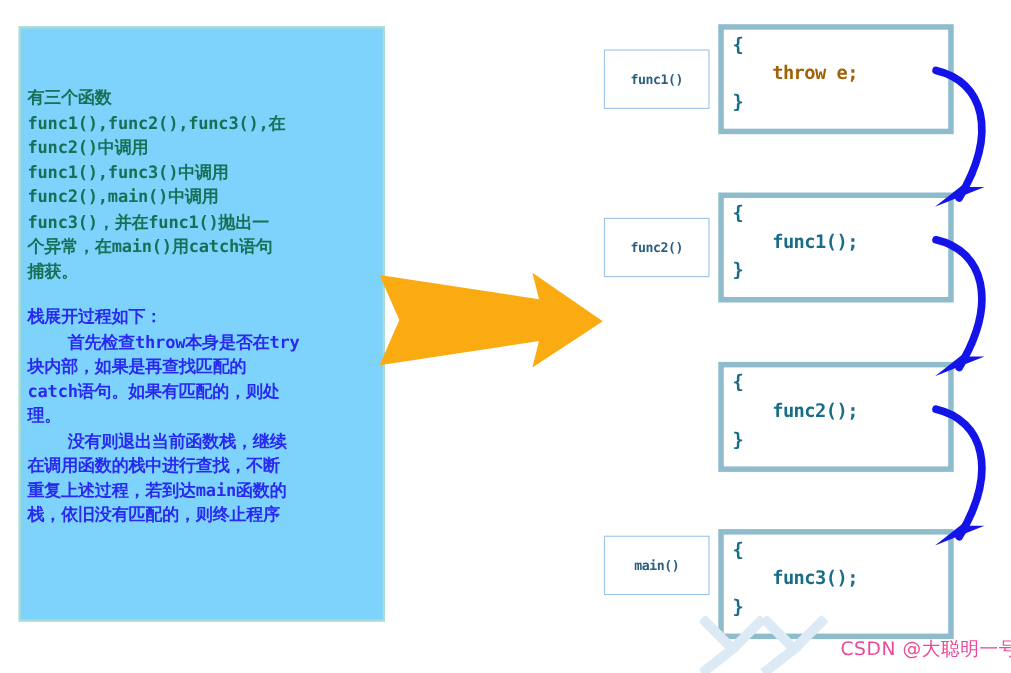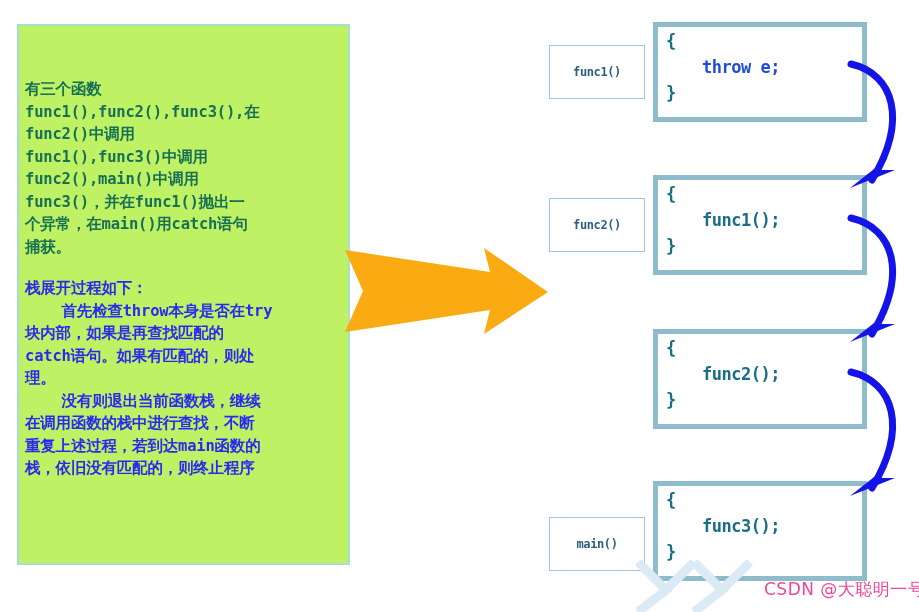--- a/index.html
+++ b/index.html
@@ -17,21 +17,21 @@
   }
 
   
   #desc-panel {
     position: absolute;
     left: 17px;
     top: 24px;
     width: 333px;
     height: 541px;
     border: 2px solid #a9ddd1;
-    background: #bef264;
+    background: #7dd3fc;
     box-sizing: border-box;
   }
   #desc-inner {
     position: absolute;
     left: 6px;
     top: 52px;
     width: 322px;
   }
   .para {
     font-family: "DejaVu Sans Mono", "Liberation Mono", monospace;
@@ -93,21 +93,21 @@
     font-family: "DejaVu Sans Mono", "Liberation Mono", monospace;
     font-weight: bold;
     font-size: 17px;
     color: #176e86;
     letter-spacing: -0.5px;
     white-space: pre;
   }
   .brace-open  { left: 8px;  top: 4px; }
   .brace-close { left: 8px;  top: 56px; }
   .code-stmt   { left: 44px; top: 30px; }
-  .code-stmt.throw { color: #1d4ed8; }
+  .code-stmt.throw { color: #a16207; }
 
   
   .blue-arrow {
     position: absolute;
     left: 846px;
     width: 73px;
     height: 152px;
   }
 
   
@@ -186,21 +186,21 @@
 
   <div class="frame-row" style="top:329px;height:100px;">
     <div class="code-box" style="top:0px;">
       <span class="code-line brace-open">{</span>
       <span class="code-line code-stmt">func2();</span>
       <span class="code-line brace-close">}</span>
     </div>
   </div>
 
   <div class="frame-row" style="top:481px;height:100px;">
-    <div class="label-box" style="top:36px;justify-content:center;">
+    <div class="label-box" style="top:6px;justify-content:center;">
       <span class="label-text">main()</span>
     </div>
     <div class="code-box" style="top:0px;">
       <span class="code-line brace-open">{</span>
       <span class="code-line code-stmt">func3();</span>
       <span class="code-line brace-close">}</span>
     </div>
   </div>
 
   <div class="blue-arrow" style="top:58px;">

